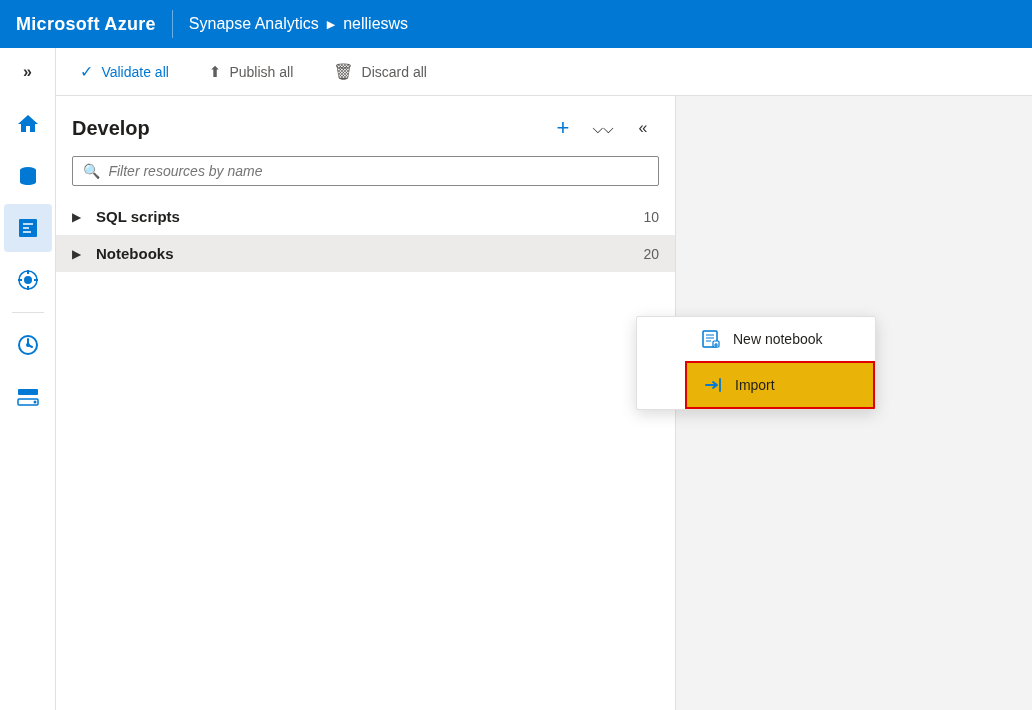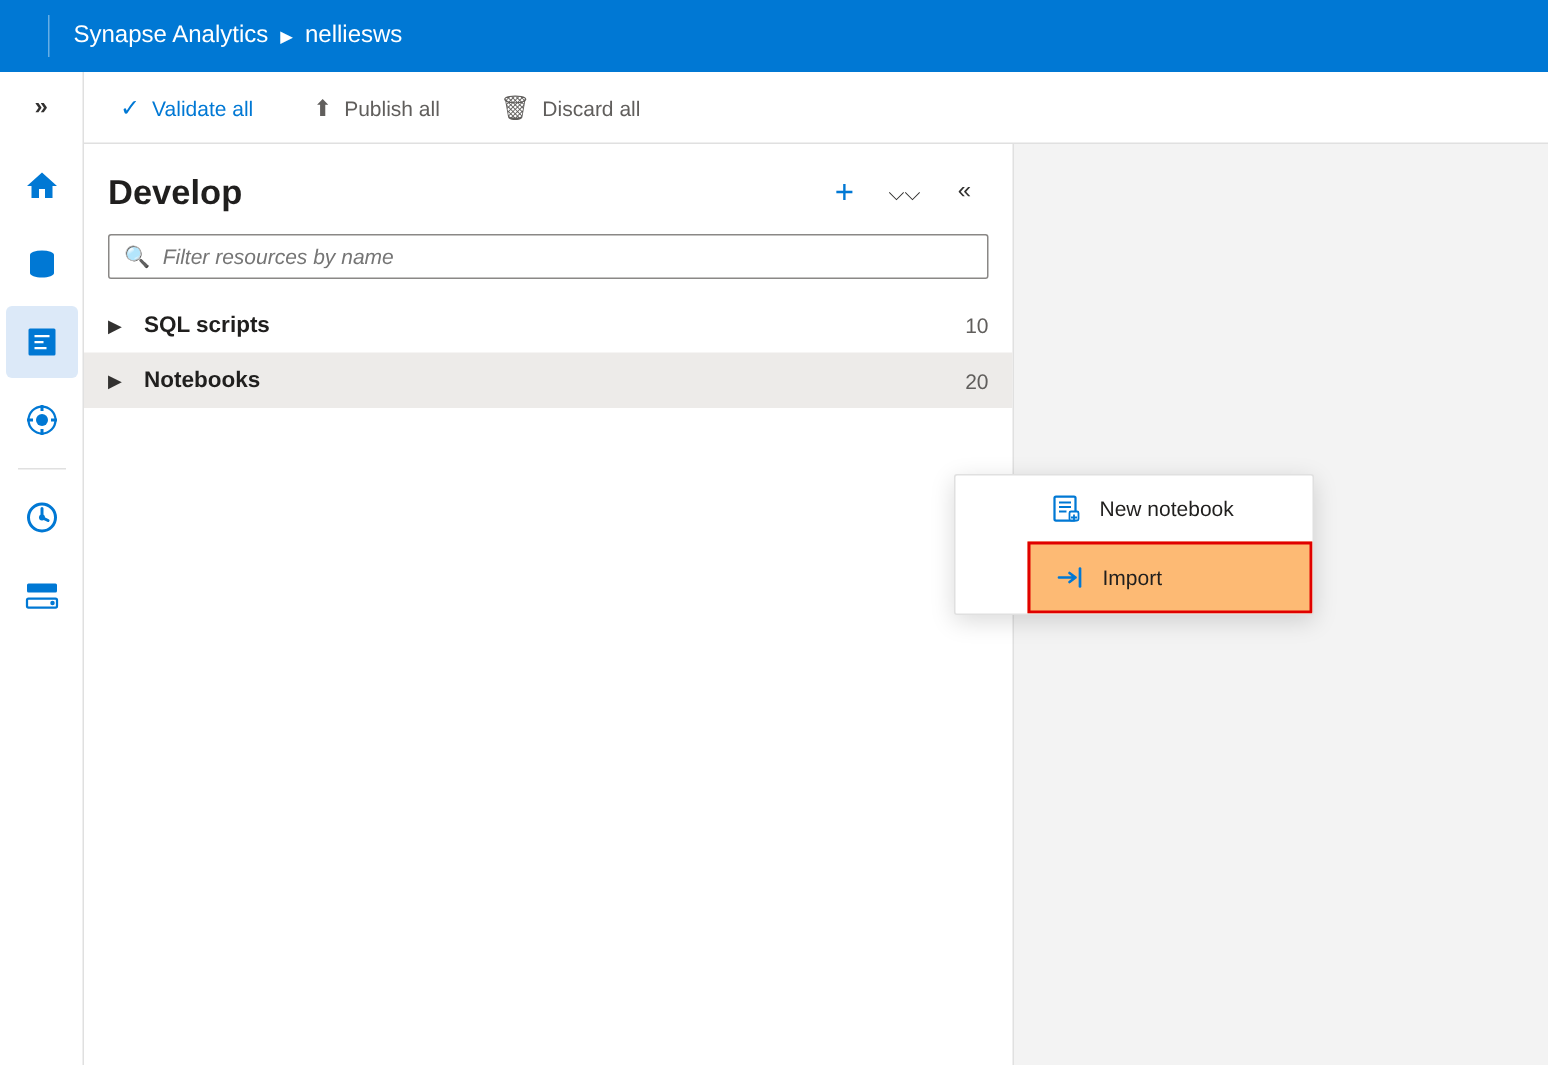--- a/index.html
+++ b/index.html
@@ -154,21 +154,21 @@
     }
 
     .develop-header {
       display: flex;
       align-items: center;
       padding: 16px 16px 12px 16px;
       gap: 12px;
     }
 
     .develop-title {
-      font-size: 23px;
+      font-size: 20px;
       font-weight: 700;
       color: #201f1e;
       flex: 1;
     }
 
     .develop-header-actions {
       display: flex;
       align-items: center;
       gap: 8px;
     }
@@ -266,21 +266,21 @@
       display: flex;
       align-items: center;
       gap: 12px;
       padding: 12px 16px;
       cursor: pointer;
       font-size: 14px;
       color: #201f1e;
     }
 
     .context-menu-item.highlighted {
-      background: #fdba74;
+      background: #eab308;
       border: 2px solid #e00000;
     }
 
     .context-menu-icon {
       width: 20px;
       height: 20px;
       color: #0078d4;
       display: flex;
       align-items: center;
       justify-content: center;
@@ -290,20 +290,21 @@
 
     .context-menu-label {
       font-size: 14px;
       color: #201f1e;
     }
   </style>
 </head>
 <body>
 
 <div class="azure-header">
+  <span class="azure-header-brand">Microsoft Azure</span>
   <div class="azure-header-divider"></div>
   <div class="azure-header-service">
     <span>Synapse Analytics</span>
     <span style="font-size:11px;">▶</span>
     <span>nelliesws</span>
   </div>
 </div>
 
 <div class="main-layout">
 

